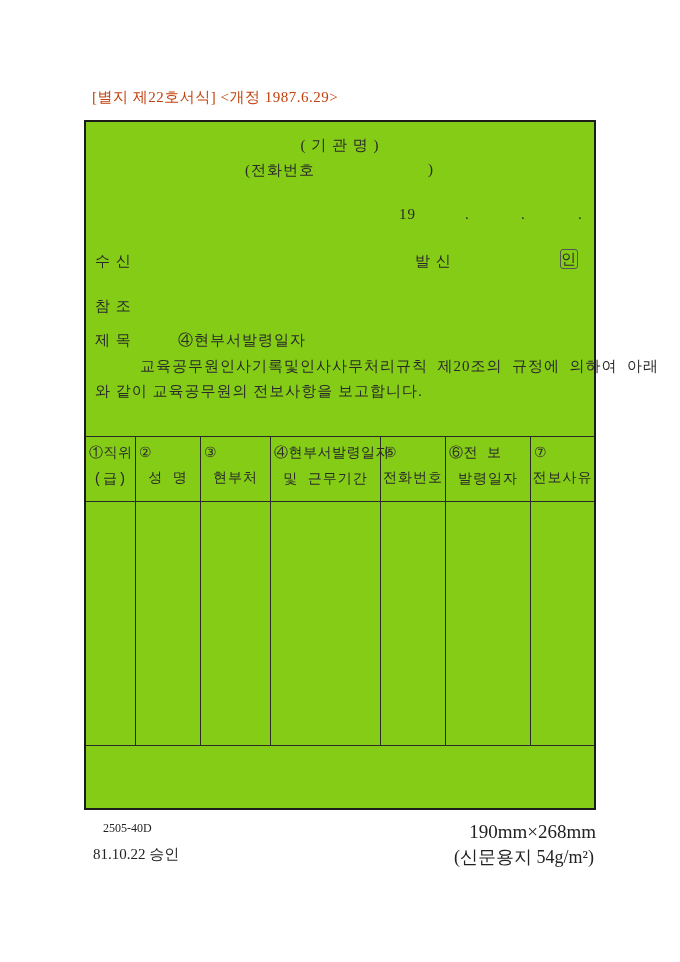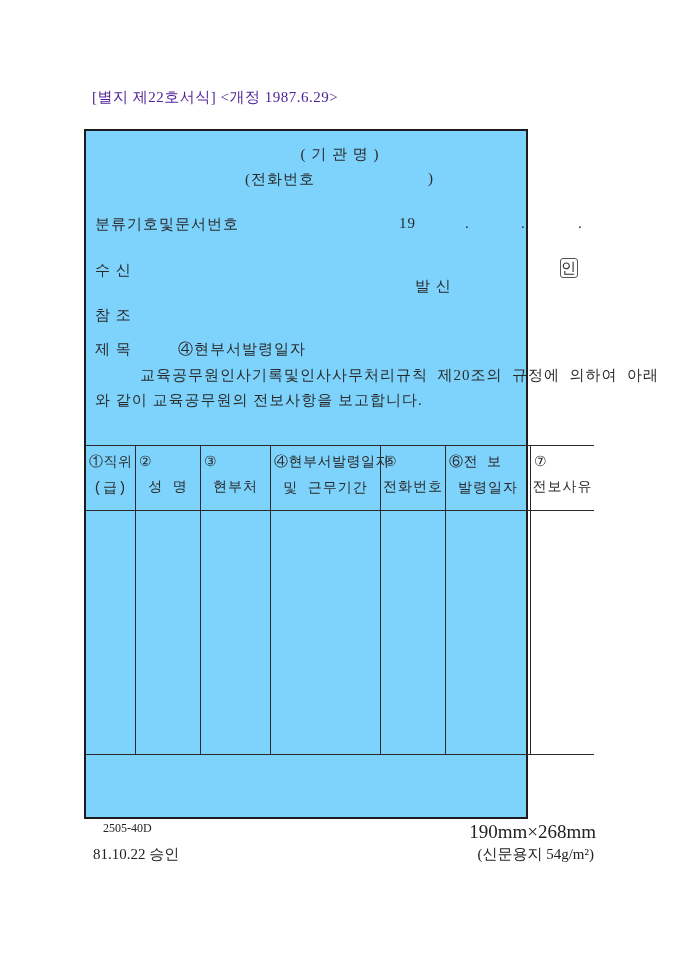--- a/index.html
+++ b/index.html
@@ -8,41 +8,40 @@
     width: 680px; height: 962px;
     font-family: "Liberation Serif", "DejaVu Serif", serif;
     color: #222;
     position: relative;
     overflow: hidden;
   }
   .page { position: absolute; inset: 0; background: #fff; }
 
   .form-note {
     position: absolute; left: 92px; top: 88px;
-    font-size: 15px; letter-spacing: 0.5px; color: #4c1d95;
+    font-size: 15px; letter-spacing: 0.5px; color: #c2410c;
   }
 
   .doc-box {
     position: absolute; left: 84px; top: 120px;
-    width: 444px; height: 690px;
+    width: 512px; height: 690px;
     border: 2px solid #1c1c1c;
-    background: #7dd3fc;
-    margin-top: 9px;
+    background: #84cc16;
   }
 
   .upper { position: absolute; left: 0; top: 0; width: 508px; height: 314px; }
   .upper .abs { position: absolute; font-size: 15px; letter-spacing: 1px; white-space: pre; color: #2a2a2a; }
   .org-line { left: 0; top: 14px; width: 100%; text-align: center; letter-spacing: 2px; }
   .phone-open  { left: 159px; top: 39px; }
   .phone-close { left: 342px; top: 39px; }
   .docnum-label { left: 9px;  top: 84px; }
   .docnum-year  { left: 313px; top: 84px; letter-spacing: 0; }
   .dot-1 { left: 379px; top: 84px; } .dot-2 { left: 435px; top: 84px; } .dot-3 { left: 492px; top: 84px; }
   .recv-label { left: 9px; top: 130px; letter-spacing: 6px; }
-  .send-label { left: 329px; top: 146px; letter-spacing: 6px; }
+  .send-label { left: 329px; top: 130px; letter-spacing: 6px; }
   .seal {
     left: 474px; top: 127px;
     width: 18px; height: 20px;
     border: 1px solid #555; border-radius: 3px;
     font-size: 11px; letter-spacing: 0;
     display: flex; align-items: center; justify-content: center;
     color: #333;
   }
   .ref-label { left: 9px; top: 175px; letter-spacing: 6px; }
   .subj-label { left: 9px; top: 209px; letter-spacing: 6px; }
@@ -63,37 +62,36 @@
   .c4 { width: 110px; } .c5 { width: 65px; } .c6 { width: 85px; }
   .c7 { width: 63px; }
   .hcell { font-size: 14px; color: #2a2a2a; padding-top: 7px; font-family: Liberation Mono, monospace; }
   .hcell .l1 { display: block; padding-left: 3px; letter-spacing: 0.5px; white-space: nowrap; }
   .hcell .l2 { display: block; text-align: center; margin-top: 8px; letter-spacing: 1px; white-space: nowrap; }
   .strip { height: 60px; width: 508px; }
 
   .footer-left-1  { position: absolute; left: 103px; top: 821px; font-size: 12px; }
   .footer-left-2  { position: absolute; left: 93px; top: 845px; font-size: 15px; }
   .footer-right-1 { position: absolute; right: 84px; top: 821px; font-size: 19px; text-align: right; }
-  .footer-right-2 { position: absolute; right: 86px; top: 845px; font-size: 15px; text-align: right; }
+  .footer-right-2 { position: absolute; right: 86px; top: 845px; font-size: 18px; text-align: right; }
 </style>
 </head>
 <body>
 
 <div class="page">
 
   <div class="form-note">[별지 제22호서식] &lt;개정 1987.6.29&gt;</div>
 
   <div class="doc-box">
 
     <div class="upper">
       <div class="abs org-line">( 기 관 명 )</div>
       <span class="abs phone-open">(전화번호</span>
       <span class="abs phone-close">)</span>
 
-      <span class="abs docnum-label">분류기호및문서번호</span>
       <span class="abs docnum-year">19</span>
       <span class="abs dot-1">.</span>
       <span class="abs dot-2">.</span>
       <span class="abs dot-3">.</span>
 
       <span class="abs recv-label">수 신</span>
       <span class="abs send-label">발 신</span>
       <span class="abs seal">인</span>
 
       <span class="abs ref-label">참 조</span>

